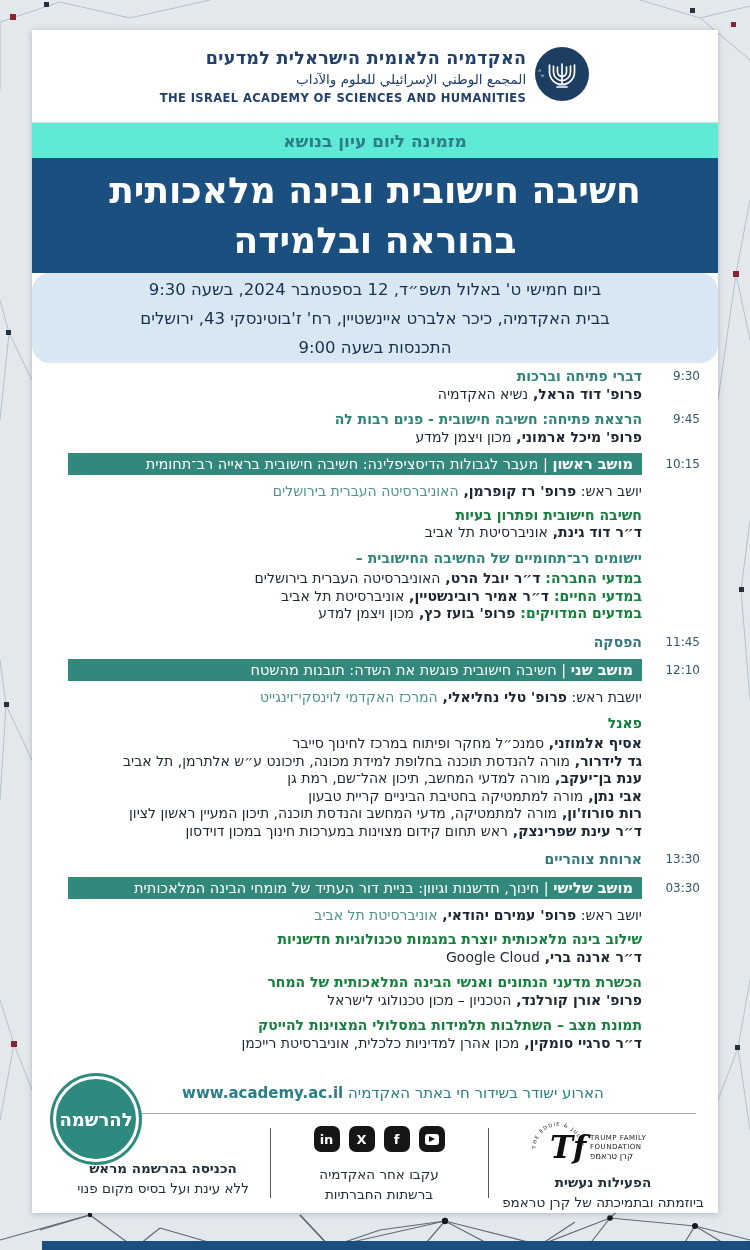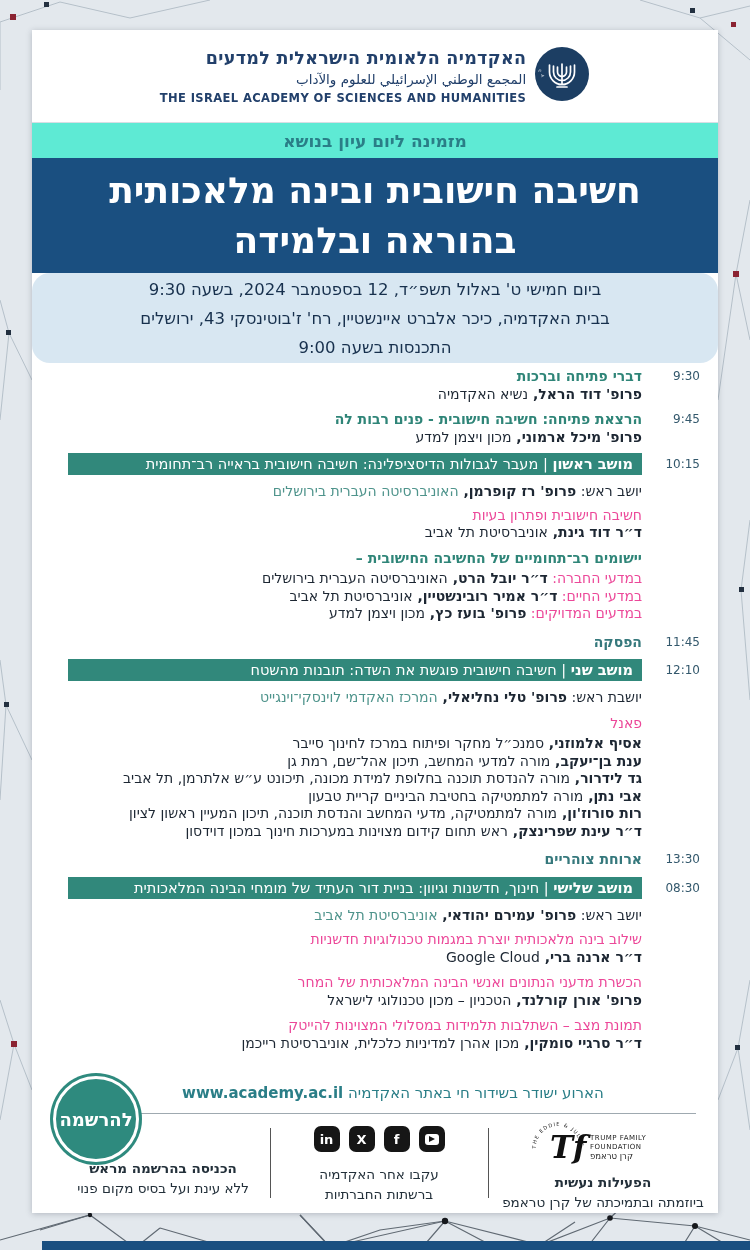--- a/index.html
+++ b/index.html
@@ -43,21 +43,21 @@
   .stime{flex:none;width:48px;text-align:right;color:#33586c;font-size:12px;line-height:17.5px;padding-left:10px;}
   .brow .stime{line-height:22px;}
   .scontent{flex:1;}
   .sline{margin:0;font-size:14px;line-height:17.5px;text-align:right;}
   .sbanner{flex:1;background:#31887b;color:#fff;height:22px;line-height:22px;
     padding:0 9px;font-size:14.5px;white-space:nowrap;}
   .sbanner b{font-weight:700;}
   .s-tealb{color:#2f8578;font-weight:700;}
   .s-teal{color:#2f8578;font-weight:600;}
   .s-tealorg{color:#4f948c;}
-  .s-blueb{color:#ec4899;font-weight:400;}
+  .s-blueb{color:#15803d;font-weight:700;}
   .s-darkb{color:#1d2733;font-weight:700;}
   .s-dark{color:#1d2733;}
   .s-break{color:#35787c;font-weight:600;}
   
   .live-line{position:absolute;top:1054px;left:0;right:0;text-align:center;
     color:#2a7e87;font-size:15px;padding-left:36px;}
   .live-line .url{font-weight:700;direction:ltr;unicode-bidi:embed;}
   
   .footer-divider{position:absolute;top:1083px;left:22px;right:22px;border-top:1.5px solid #9fa9b0;}
   .vdiv{position:absolute;top:1098px;height:70px;width:0;border-left:1px solid #555;}
@@ -238,35 +238,35 @@
       <div class="srow" style="margin-top: 8px;">
         <div class="stime"></div>
         <div class="scontent">
           <p class="sline"><span class="s-blueb">פאנל</span></p>
         </div>
       </div>
       <div class="srow" style="margin-top: 3px;">
         <div class="stime"></div>
         <div class="scontent">
           <p class="sline"><span class="s-darkb">אסיף אלמוזני, </span><span class="s-dark">סמנכ״ל מחקר ופיתוח במרכז לחינוך סייבר</span></p>
+          <p class="sline"><span class="s-darkb">גד לידרור, </span><span class="s-dark">מורה להנדסת תוכנה בחלופת למידת מכונה, תיכונט ע״ש אלתרמן, תל אביב</span></p>
           <p class="sline"><span class="s-darkb">ענת בן־יעקב, </span><span class="s-dark">מורה למדעי המחשב, תיכון אהל־שם, רמת גן</span></p>
-          <p class="sline"><span class="s-darkb">גד לידרור, </span><span class="s-dark">מורה להנדסת תוכנה בחלופת למידת מכונה, תיכונט ע״ש אלתרמן, תל אביב</span></p>
           <p class="sline"><span class="s-darkb">אבי נתן, </span><span class="s-dark">מורה למתמטיקה בחטיבת הביניים קריית טבעון</span></p>
           <p class="sline"><span class="s-darkb">רות סורוז'ון, </span><span class="s-dark">מורה למתמטיקה, מדעי המחשב והנדסת תוכנה, תיכון המעיין ראשון לציון</span></p>
           <p class="sline"><span class="s-darkb">ד״ר עינת שפרינצק, </span><span class="s-dark">ראש תחום קידום מצוינות במערכות חינוך במכון דוידסון</span></p>
         </div>
       </div>
       <div class="srow" style="margin-top: 11px;">
         <div class="stime">13:30</div>
         <div class="scontent">
           <p class="sline"><span class="s-break">ארוחת צוהריים</span></p>
         </div>
       </div>
       <div class="srow brow" style="margin-top: 8px;">
-        <div class="stime">08:30</div>
+        <div class="stime">03:30</div>
         <div class="sbanner"><b>מושב שלישי</b><span> | </span><span>חינוך, חדשנות וגיוון: בניית דור העתיד של מומחי הבינה המלאכותית</span></div>
       </div>
       <div class="srow" style="margin-top: 8px;">
         <div class="stime"></div>
         <div class="scontent">
           <p class="sline"><span class="s-dark">יושב ראש: </span><span class="s-darkb">פרופ' עמירם יהודאי, </span><span class="s-tealorg">אוניברסיטת תל אביב</span></p>
         </div>
       </div>
       <div class="srow" style="margin-top: 7px;">
         <div class="stime"></div>

